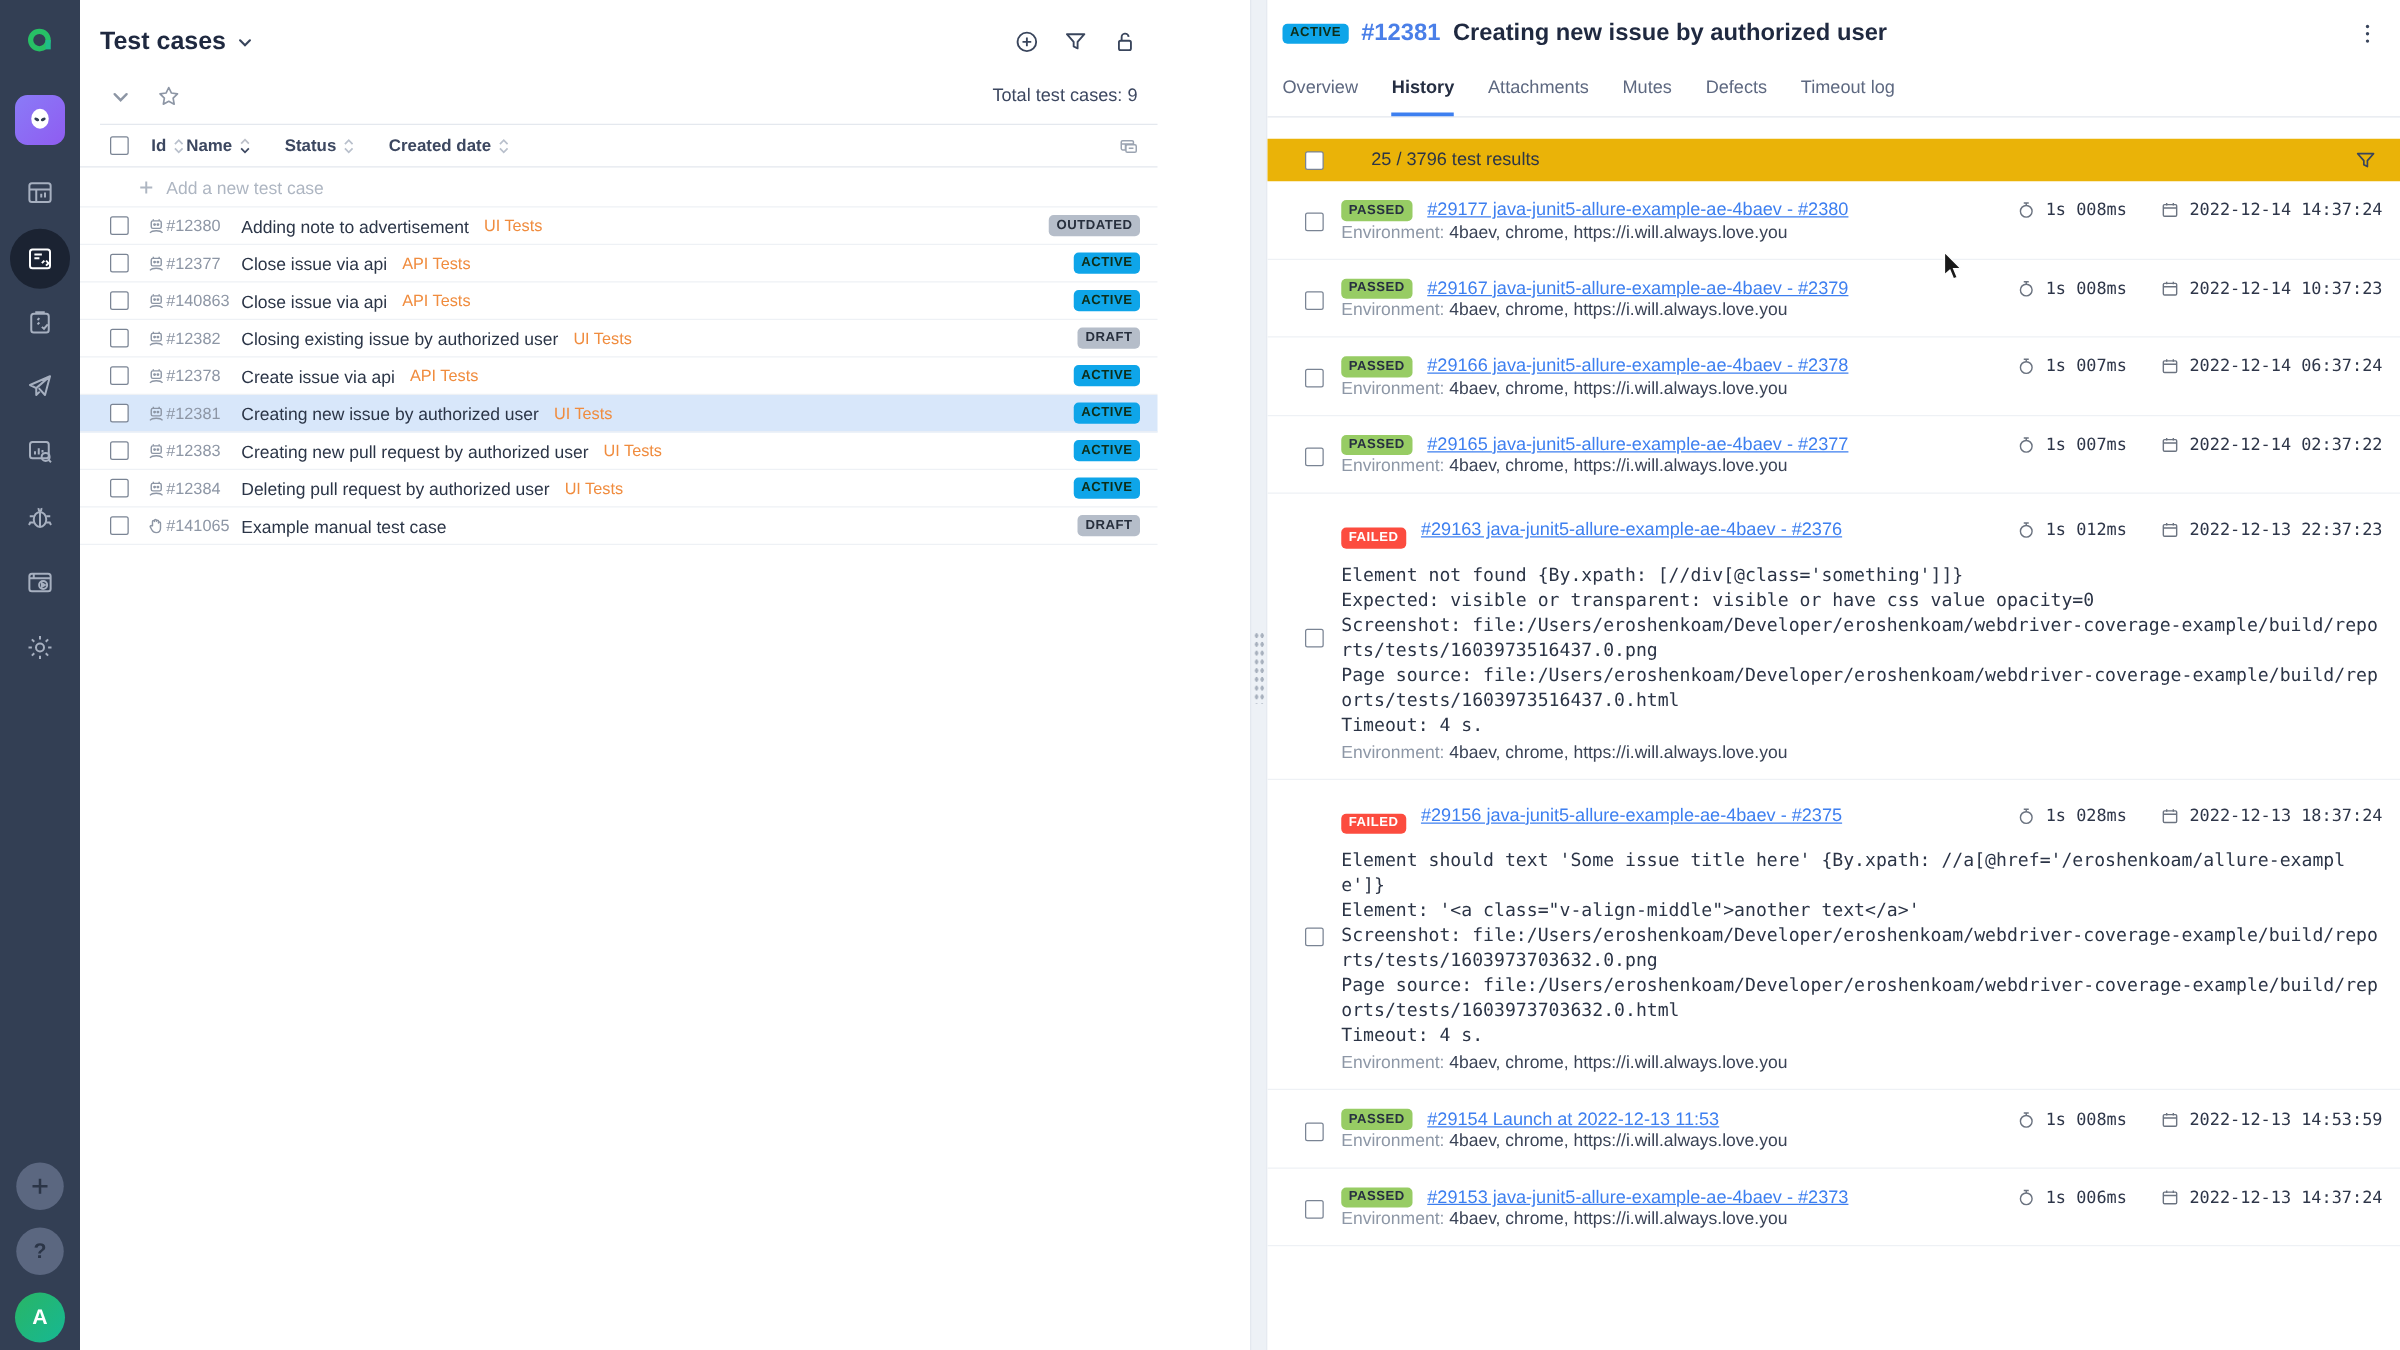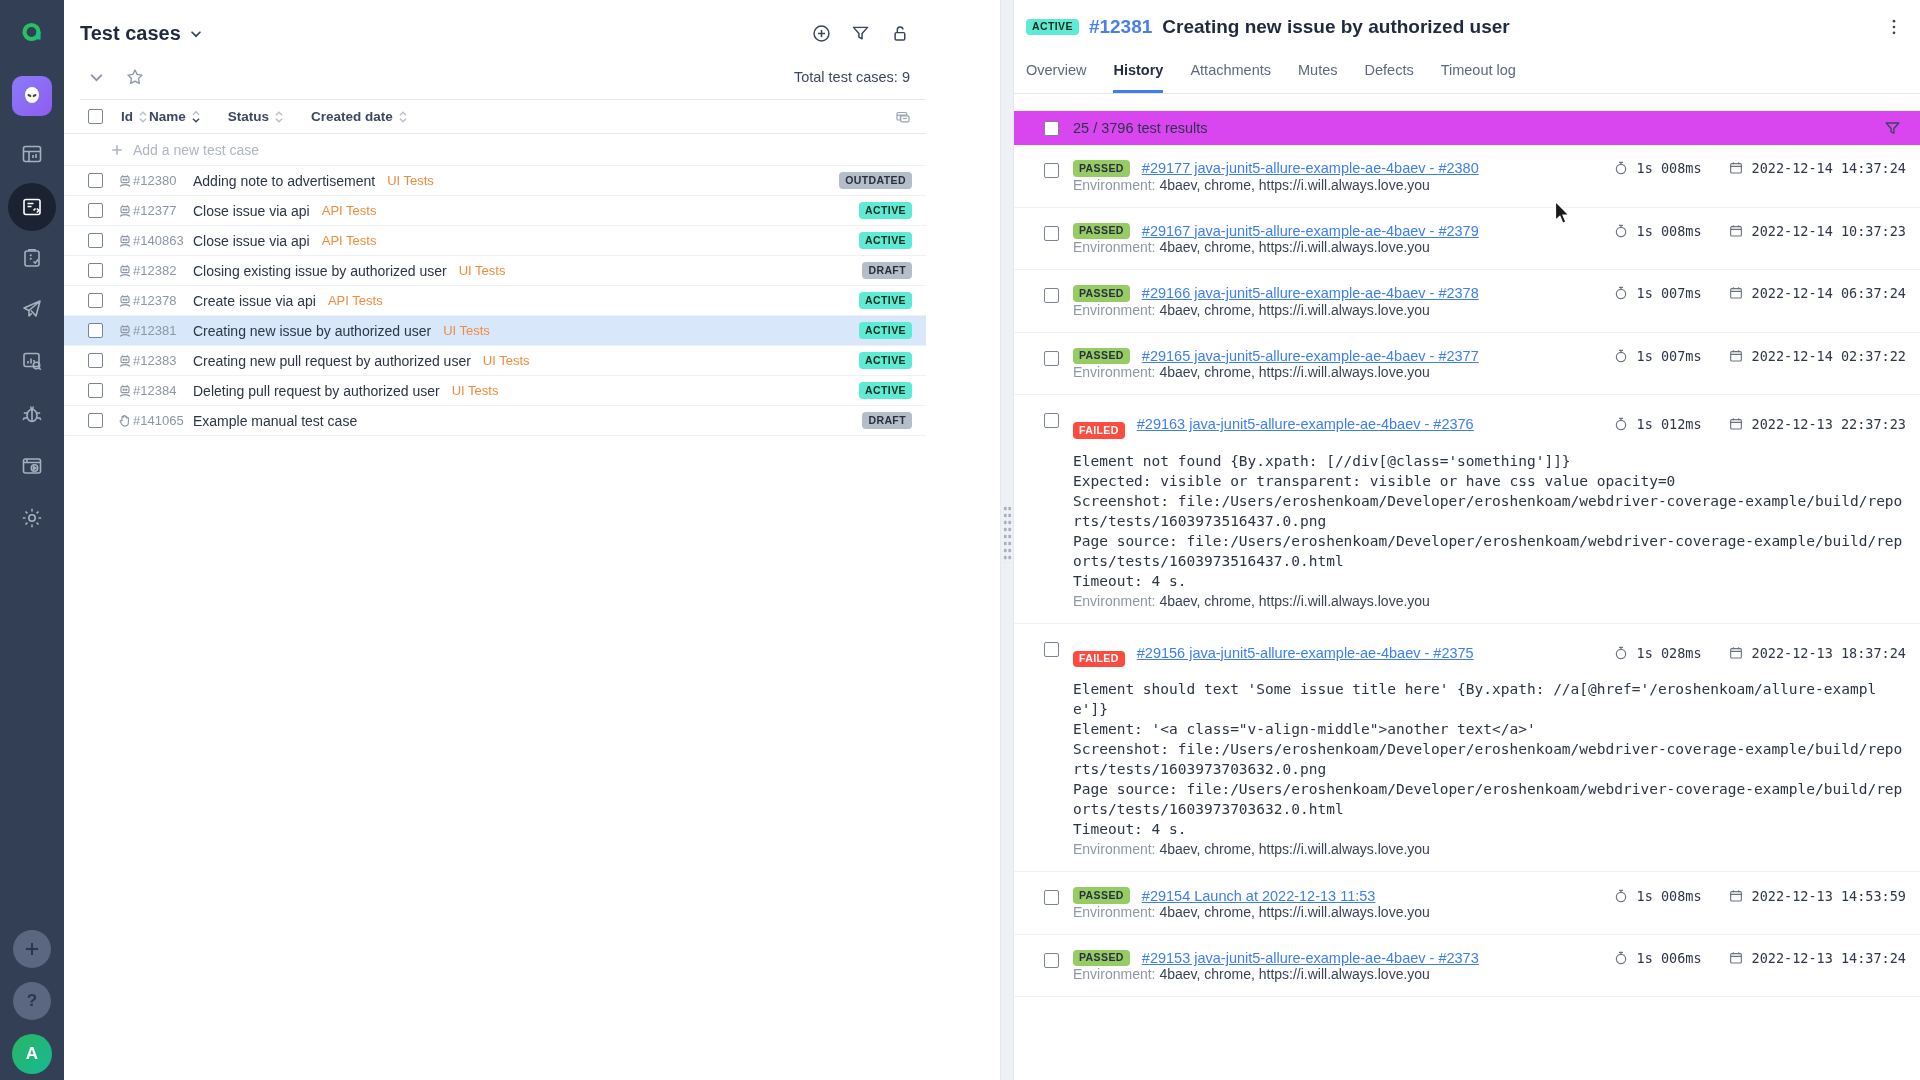--- a/index.html
+++ b/index.html
@@ -47,21 +47,21 @@
     border-bottom:1px solid #eef1f5; font-size:14px; cursor:pointer; }
   .tc-row.selected { background:#d8e7fa; }
   .tc-row .rowic { margin-left:14px; width:16px; height:16px; color:#8d96a5; flex:0 0 16px; }
   .tc-id { color:#8d96a5; font-size:13px; min-width:52px; }
   .tc-name { margin-left:8px; color:#2b3547; }
   .tc-tag { margin-left:12px; color:#f08c3e; font-size:13px; }
   .tc-status { margin-left:auto; }
 
   .badge { display:inline-block; font-size:10.5px; font-weight:700; letter-spacing:.4px;
     padding:2.5px 6px; border-radius:4px; line-height:1.1; }
-  .badge.green  { background:#5eead4; color:#0e2e18; }
+  .badge.green  { background:#0ea5e9; color:#0e2e18; }
   .badge.muted  { background:#b5bdc9; color:#272f3d; }
   .badge.passed { background:#97cc64; color:#273040; }
   .badge.failed { background:#fc4c3f; color:#fff;margin-top:12px; }
 
   
   .split { position:absolute; left:1000px; top:0; width:14px; height:1080px; background:#edf1f6;
     border-left:1px solid #e3e8ef; border-right:1px solid #e3e8ef; cursor:col-resize; }
   .split .grip { position:absolute; left:2px; top:505px; width:9px; height:58px;
     background-image:radial-gradient(#a7b0bd 1.1px, transparent 1.4px); background-size:4.5px 7px; }
 
@@ -71,25 +71,25 @@
   .dt-crumb svg { width:15px; height:15px; cursor:pointer; }
   .dt-titlerow { display:flex; align-items:center; gap:10px; padding:16px 16px 0 12px; }
   .dt-id { color:#4a7fe8; font-size:19px; font-weight:700; }
   .dt-title { color:#1f2940; font-size:19px; font-weight:700; }
   .dt-kebab { margin-left:auto; color:#39455c; width:20px; height:20px; cursor:pointer; }
 
   .dt-tabs { display:flex; gap:27px; padding:24px 29px 0 12px; border-bottom:1px solid #e4e8ee; font-size:14.5px;text-align:right; }
   .dt-tab { padding-bottom:12px; color:#5d6880; cursor:pointer; border-bottom:3px solid transparent; }
   .dt-tab.active { color:#252e42; font-weight:600; border-bottom-color:#3d7ff0; }
 
-  .dt-toolbar { display:flex; align-items:center; margin-top:17px; height:34px; background:#d946ef; padding:0 18px 0 30px; }
+  .dt-toolbar { display:flex; align-items:center; margin-top:17px; height:34px; background:#eab308; padding:0 18px 0 30px;gap:24px; }
   .dt-toolbar .sum { margin-left:14px; font-size:14.5px; color:#2b3547; }
   .dt-toolbar svg { margin-left:auto; width:19px; height:19px; color:#39455c; cursor:pointer; }
 
-  .res-row { display:flex; align-items:flex-start; padding:15px 14px 14px 30px; border-bottom:1px solid #eef1f5; }
+  .res-row { display:flex; align-items:center; padding:15px 14px 14px 30px; border-bottom:1px solid #eef1f5; }
   .res-row .cb { margin-top:3px; }
   .res-main { flex:1; margin-left:14px; min-width:0; }
   .res-top { display:flex; align-items:center; }
   .res-link { margin-left:12px; color:#3d7ff0; font-size:14.5px; text-decoration:underline; cursor:pointer; }
   .res-meta { margin-left:auto; display:flex; align-items:center; gap:8px; color:#2e3649;
     font-family:"DejaVu Sans Mono", monospace; font-size:13.5px; white-space:nowrap; }
   .res-meta .gap { width:10px; }
   .res-meta svg { width:16px; height:16px; color:#6b7380; }
   .res-err { margin:12px 0 2px 0; font-family:"DejaVu Sans Mono", monospace; font-size:14.5px;
     line-height:20px; color:#2b3446; white-space:pre-wrap; word-break:break-all; max-width:846px; }

